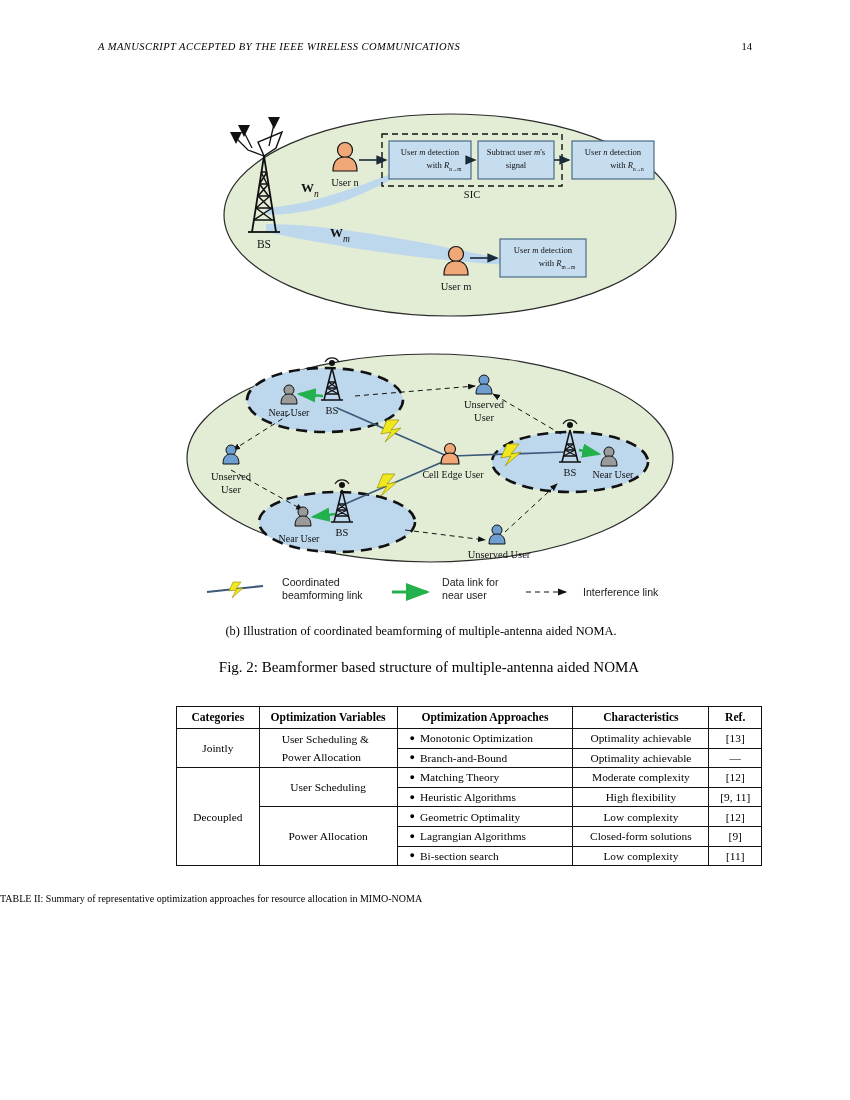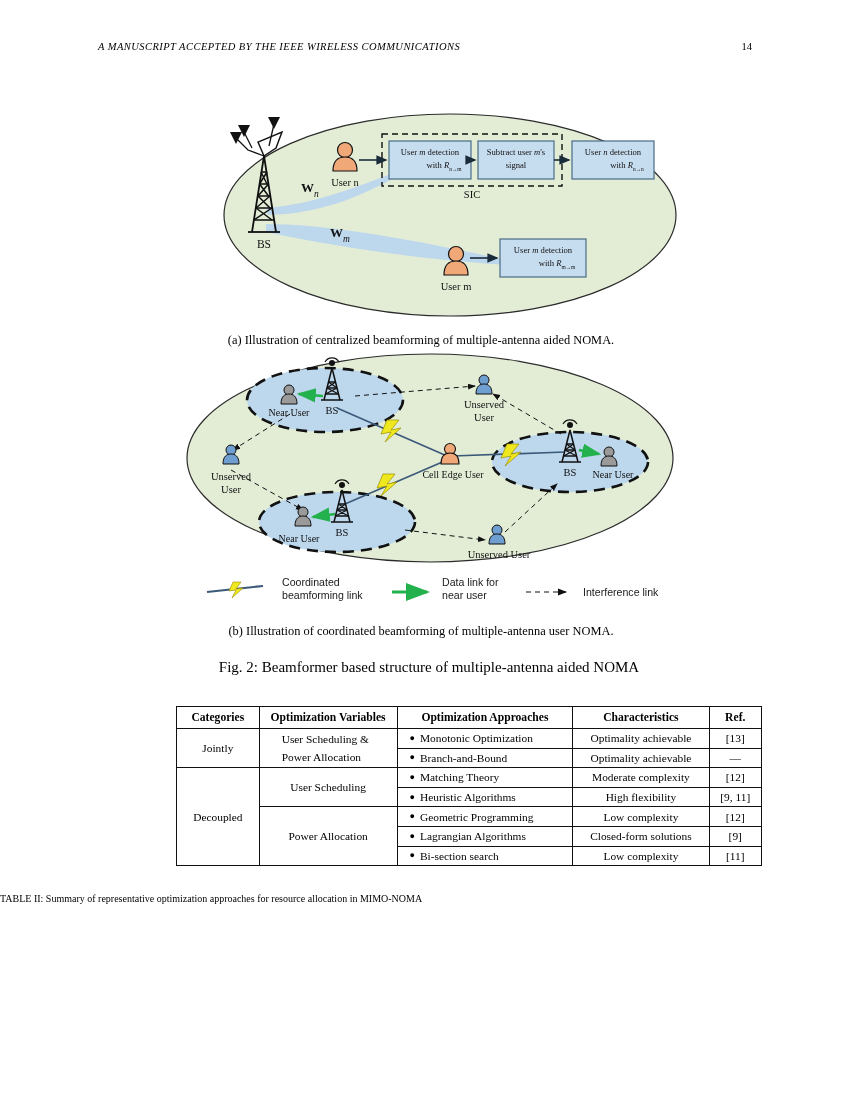--- a/index.html
+++ b/index.html
@@ -194,21 +194,20 @@
       </defs>
       <g stroke="#1a2b3a" stroke-width="1.6" marker-end="url(#ah)" fill="none">
         <line x1="137" y1="48" x2="164" y2="48"></line>
         <line x1="249" y1="48" x2="253" y2="48"></line>
         <line x1="332" y1="48" x2="347" y2="48"></line>
         <line x1="248" y1="146" x2="275" y2="146"></line>
       </g>
     </svg>
   </div>
 
-  <div class="cap" id="cap-a">(a) Illustration of centralized beamforming of multiple-antenna aided NOMA.</div>
 
   <div id="fig-b">
     <svg class="svgbox" width="490" height="212" viewBox="0 0 490 212">
       <defs>
         <marker id="bk" markerWidth="8" markerHeight="8" refX="7" refY="3" orient="auto">
           <path d="M0,0 L8,3 L0,6 Z" fill="#111"></path>
         </marker>
         <marker id="bg" markerWidth="8" markerHeight="8" refX="7" refY="3" orient="auto">
           <path d="M0,0 L8,3 L0,6 Z" fill="#22b14c"></path>
         </marker>
@@ -346,21 +345,21 @@
 
       <line x1="207" y1="20" x2="242" y2="20" stroke="#22b14c" stroke-width="3" marker-end="url(#lg-g)"></line>
       <text class="lg-txt" x="257" y="14">Data link for</text>
       <text class="lg-txt" x="257" y="27">near user</text>
 
       <line x1="341" y1="20" x2="381" y2="20" stroke="#111" stroke-width="1.2" stroke-dasharray="5,4" marker-end="url(#lg-k)"></line>
       <text class="lg-txt" x="398" y="24">Interference link</text>
     </svg>
   </div>
 
-  <div class="cap" id="cap-b">(b) Illustration of coordinated beamforming of multiple-antenna user NOMA.</div>
+  <div class="cap" id="cap-b">(b) Illustration of coordinated beamforming of multiple-antenna aided NOMA.</div>
   <div id="figcap">Fig. 2: Beamformer based structure of multiple-antenna aided NOMA</div>
 
   <div id="tbl-wrap">
     <table class="t2">
       <thead>
         <tr>
           <th class="c-cat">Categories</th>
           <th class="c-var">Optimization Variables</th>
           <th class="c-app">Optimization Approaches</th>
           <th class="c-chr">Characteristics</th>
@@ -404,21 +403,21 @@
           <td class="c-app bulletrow">
             <span class="bul">●</span><span>Heuristic Algorithms</span>
           </td>
           <td class="c-chr">High flexibility</td>
           <td class="c-ref">[9, 11]</td>
         </tr>
 
         <tr>
           <td class="varcell" rowspan="3">Power Allocation</td>
           <td class="c-app bulletrow">
-            <span class="bul">●</span><span>Geometric Programming</span>
+            <span class="bul">●</span><span>Geometric Optimality</span>
           </td>
           <td class="c-chr">Low complexity</td>
           <td class="c-ref">[12]</td>
         </tr>
         <tr>
           <td class="c-app bulletrow">
             <span class="bul">●</span><span>Lagrangian Algorithms</span>
           </td>
           <td class="c-chr">Closed-form solutions</td>
           <td class="c-ref">[9]</td>

